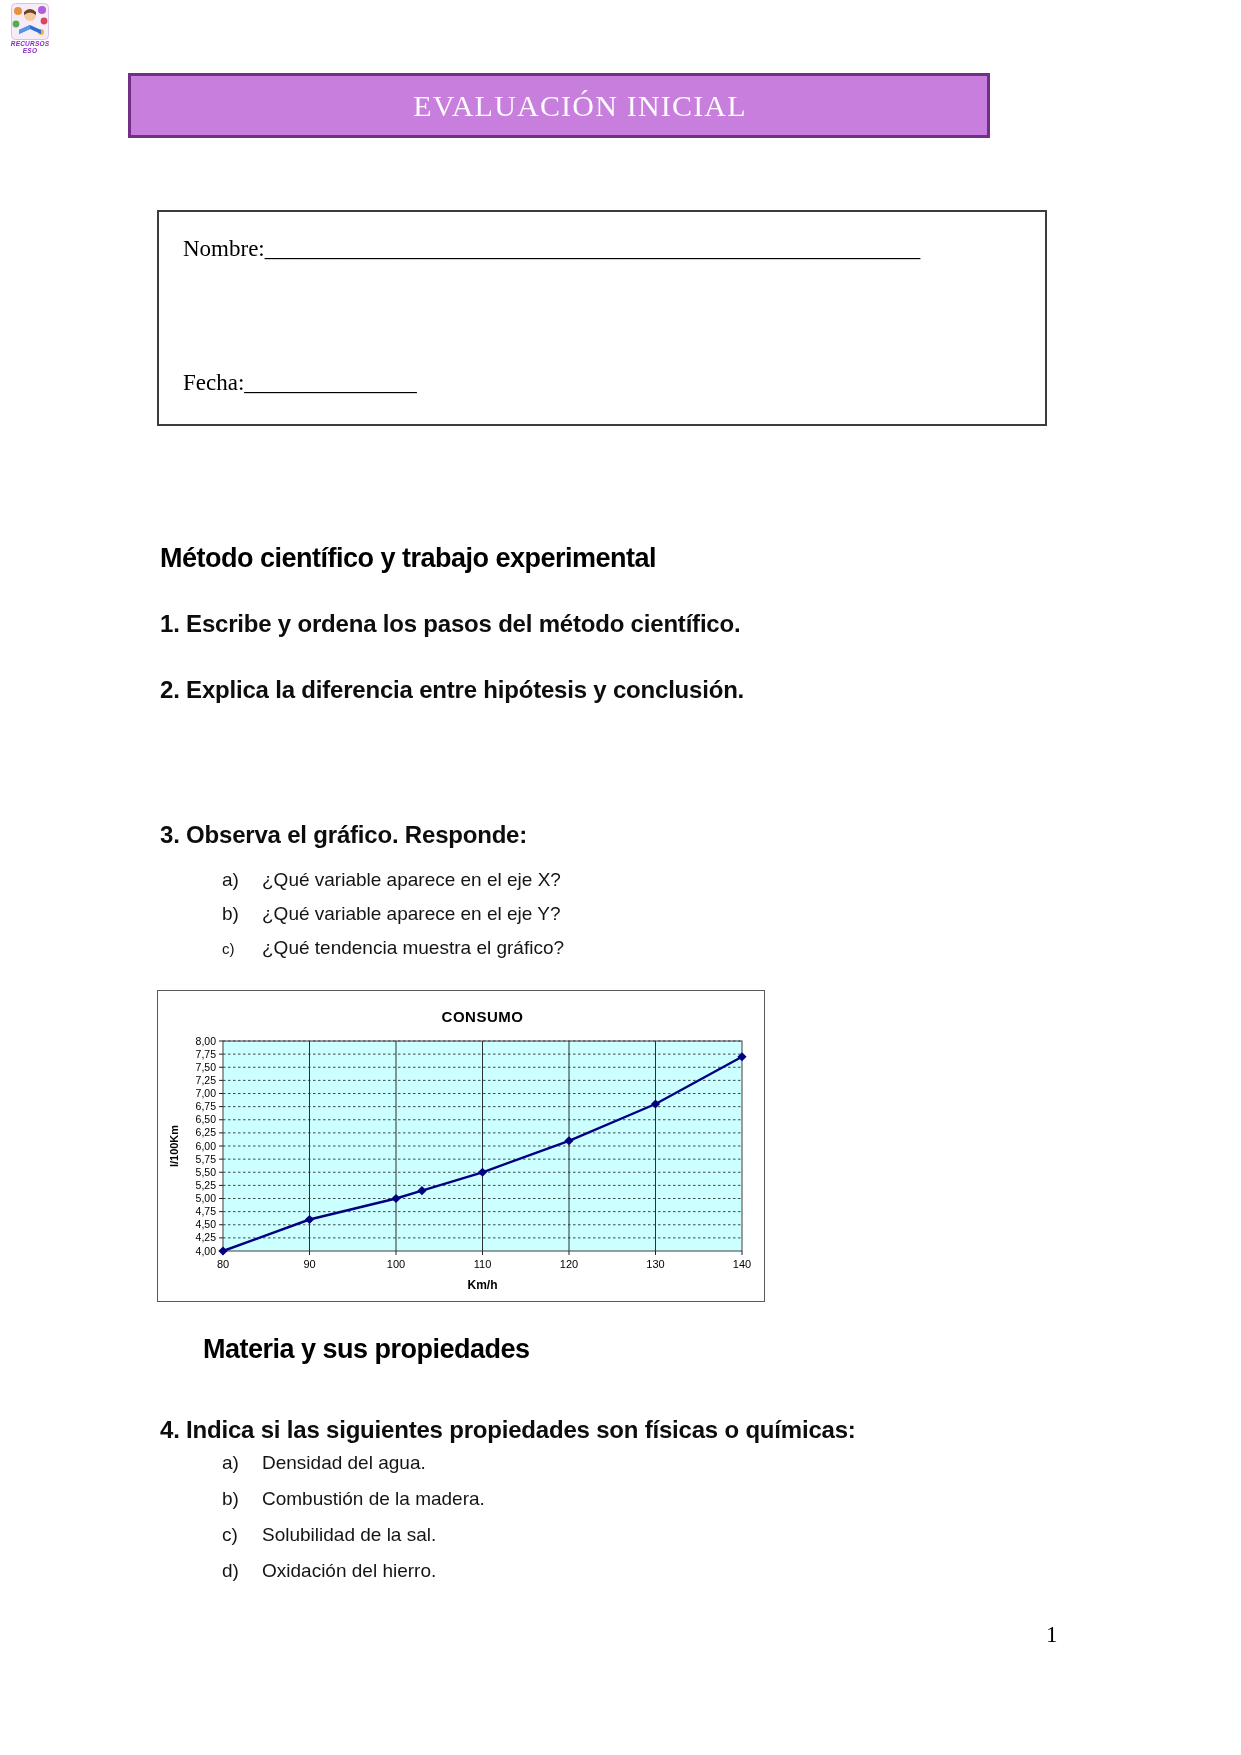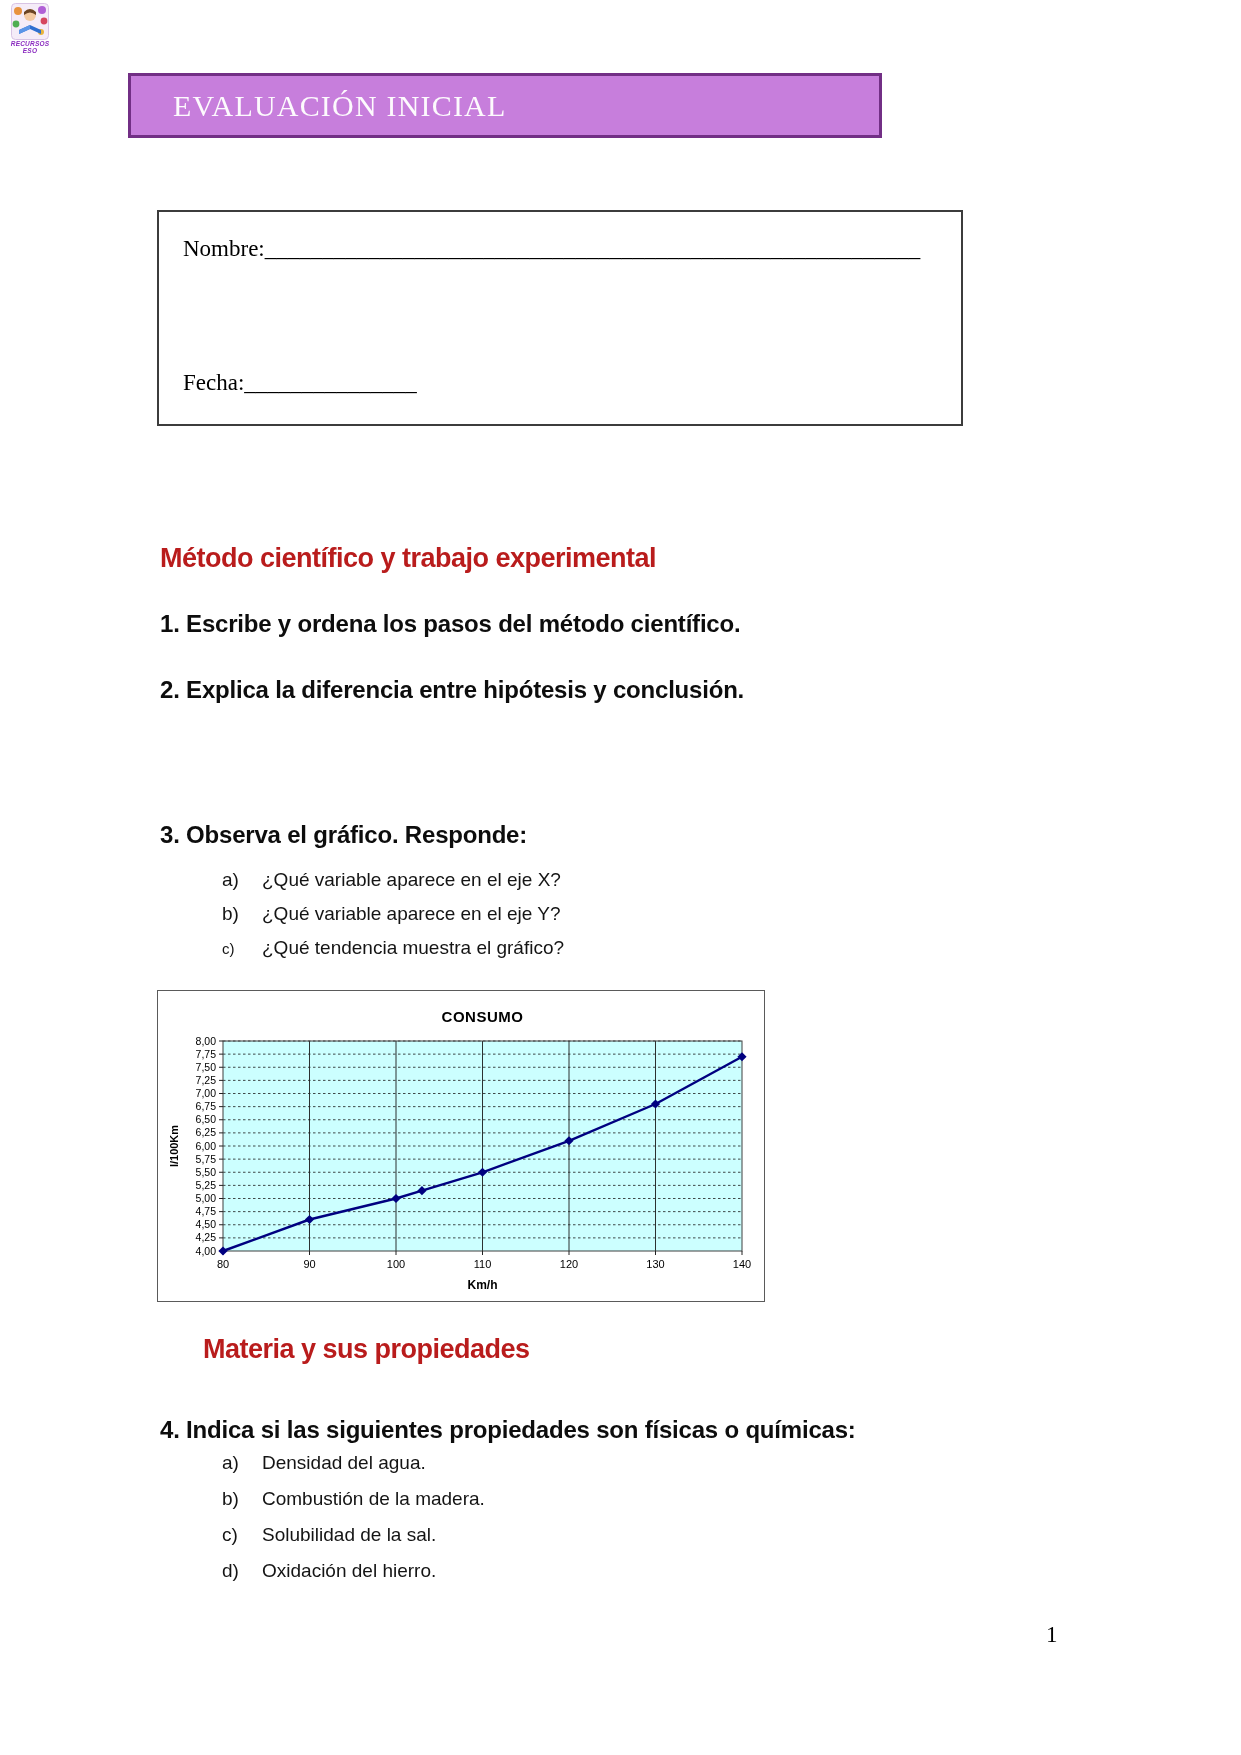--- a/index.html
+++ b/index.html
@@ -5,37 +5,37 @@
   html,body{margin:0;padding:0;background:#ffffff;}
   body{width:1241px;height:1755px;position:relative;font-family:"Liberation Sans",sans-serif;color:#111;}
   .abs{position:absolute;}
 
   
   .logo{left:6px;top:3px;width:48px;text-align:center;}
   .logo svg{display:block;margin:0 auto;}
   .logo-text{font-weight:bold;color:#8a2bbf;font-size:6.5px;line-height:7px;letter-spacing:.2px;font-style:italic;}
 
   
-  .banner{left:128px;top:73px;width:754px;height:65px;background:#c77edc;border:3px solid #722f85;
-          box-sizing:border-box;display:flex;align-items:center;justify-content:flex-start;
+  .banner{left:128px;top:73px;width:862px;height:65px;background:#c77edc;border:3px solid #722f85;
+          box-sizing:border-box;display:flex;align-items:center;justify-content:center;
           font-family:"Liberation Serif",serif;color:#fdfafd;font-size:30px;letter-spacing:1.2px;}
   .banner .lft{margin-left:42px;}
   .banner .rgt{margin-right:26px;}
 
   
-  .info-box{left:157px;top:210px;width:806px;height:216px;border:2px solid #3c3c3c;box-sizing:border-box;
+  .info-box{left:157px;top:210px;width:890px;height:216px;border:2px solid #3c3c3c;box-sizing:border-box;
             font-family:"Liberation Serif",serif;font-size:23px;color:#000;overflow:hidden;}
   .info-row{position:absolute;left:24px;white-space:nowrap;}
   .row-nombre{top:24px;}
   .row-curso{top:92px;}
   .row-fecha{top:158px;}
   .grupo-group{margin-left:30px;}
 
   
-  .sec-heading{left:160px;font-weight:bold;font-size:27px;letter-spacing:-0.5px;color:#b91c1c;}
+  .sec-heading{left:160px;font-weight:bold;font-size:27px;letter-spacing:-0.5px;color:#000000;}
   .question{left:160px;font-weight:bold;font-size:24px;letter-spacing:-0.2px;color:#0d0d0d;white-space:nowrap;}
   .sub-item{left:222px;display:flex;font-size:19px;color:#141414;white-space:nowrap;}
   .sub-item .mk{width:24px;flex:0 0 24px;}
   .sub-item .mk.small{font-size:15px;padding-top:3px;}
   .sub-item .tx{margin-left:16px;}
 
   
   .chart-frame{left:157px;top:990px;width:608px;height:312px;background:#fff;border:1px solid #5a5a5a;box-sizing:border-box;}
   .chart-frame svg text{font-family:"Liberation Sans",sans-serif;fill:#000;}
 

